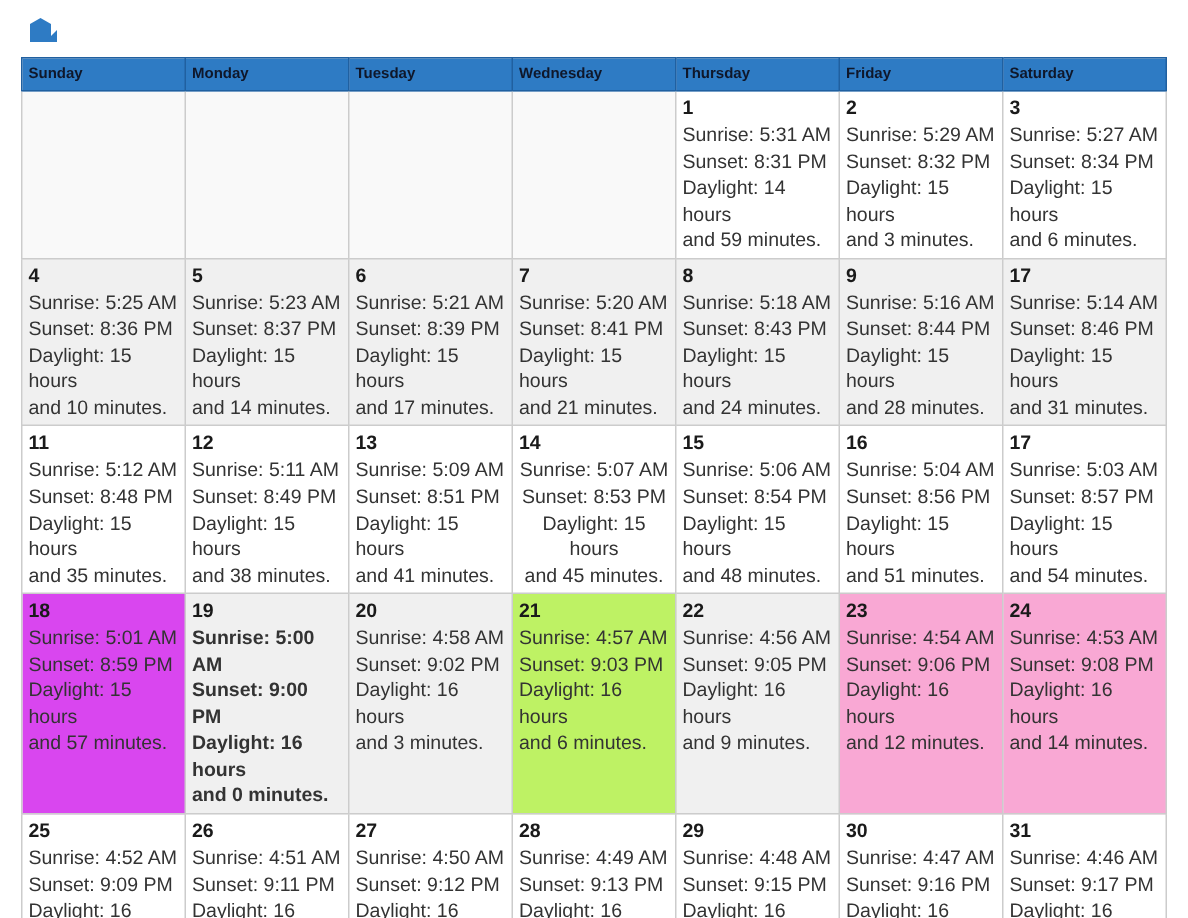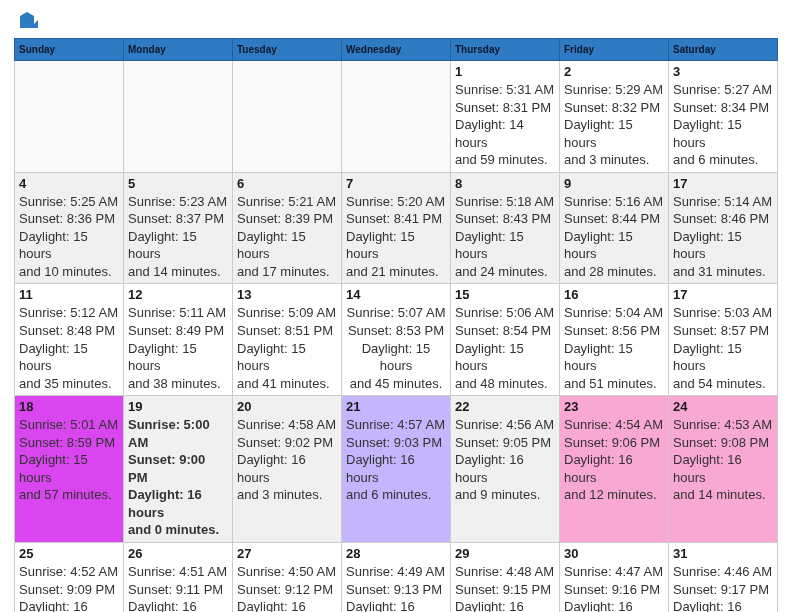--- a/index.html
+++ b/index.html
@@ -279,21 +279,21 @@
 Daylight: 16 hours
 and 0 minutes.</div>
           </td>
           <td style="background: rgb(240, 240, 240); margin-top: 35px;">
             <span class="day-number">20</span>
             <div class="day-info" style="white-space: pre-line;">Sunrise: 4:58 AM
 Sunset: 9:02 PM
 Daylight: 16 hours
 and 3 minutes.</div>
           </td>
-          <td style="background: #c4b5fd; margin-top: 16px;">
+          <td style="background: #bef264; margin-top: 16px;">
             <span class="day-number">21</span>
             <div class="day-info" style="white-space: pre-line;">Sunrise: 4:57 AM
 Sunset: 9:03 PM
 Daylight: 16 hours
 and 6 minutes.</div>
           </td>
           <td style="background: rgb(240, 240, 240);">
             <span class="day-number">22</span>
             <div class="day-info" style="white-space: pre-line;">Sunrise: 4:56 AM
 Sunset: 9:05 PM

